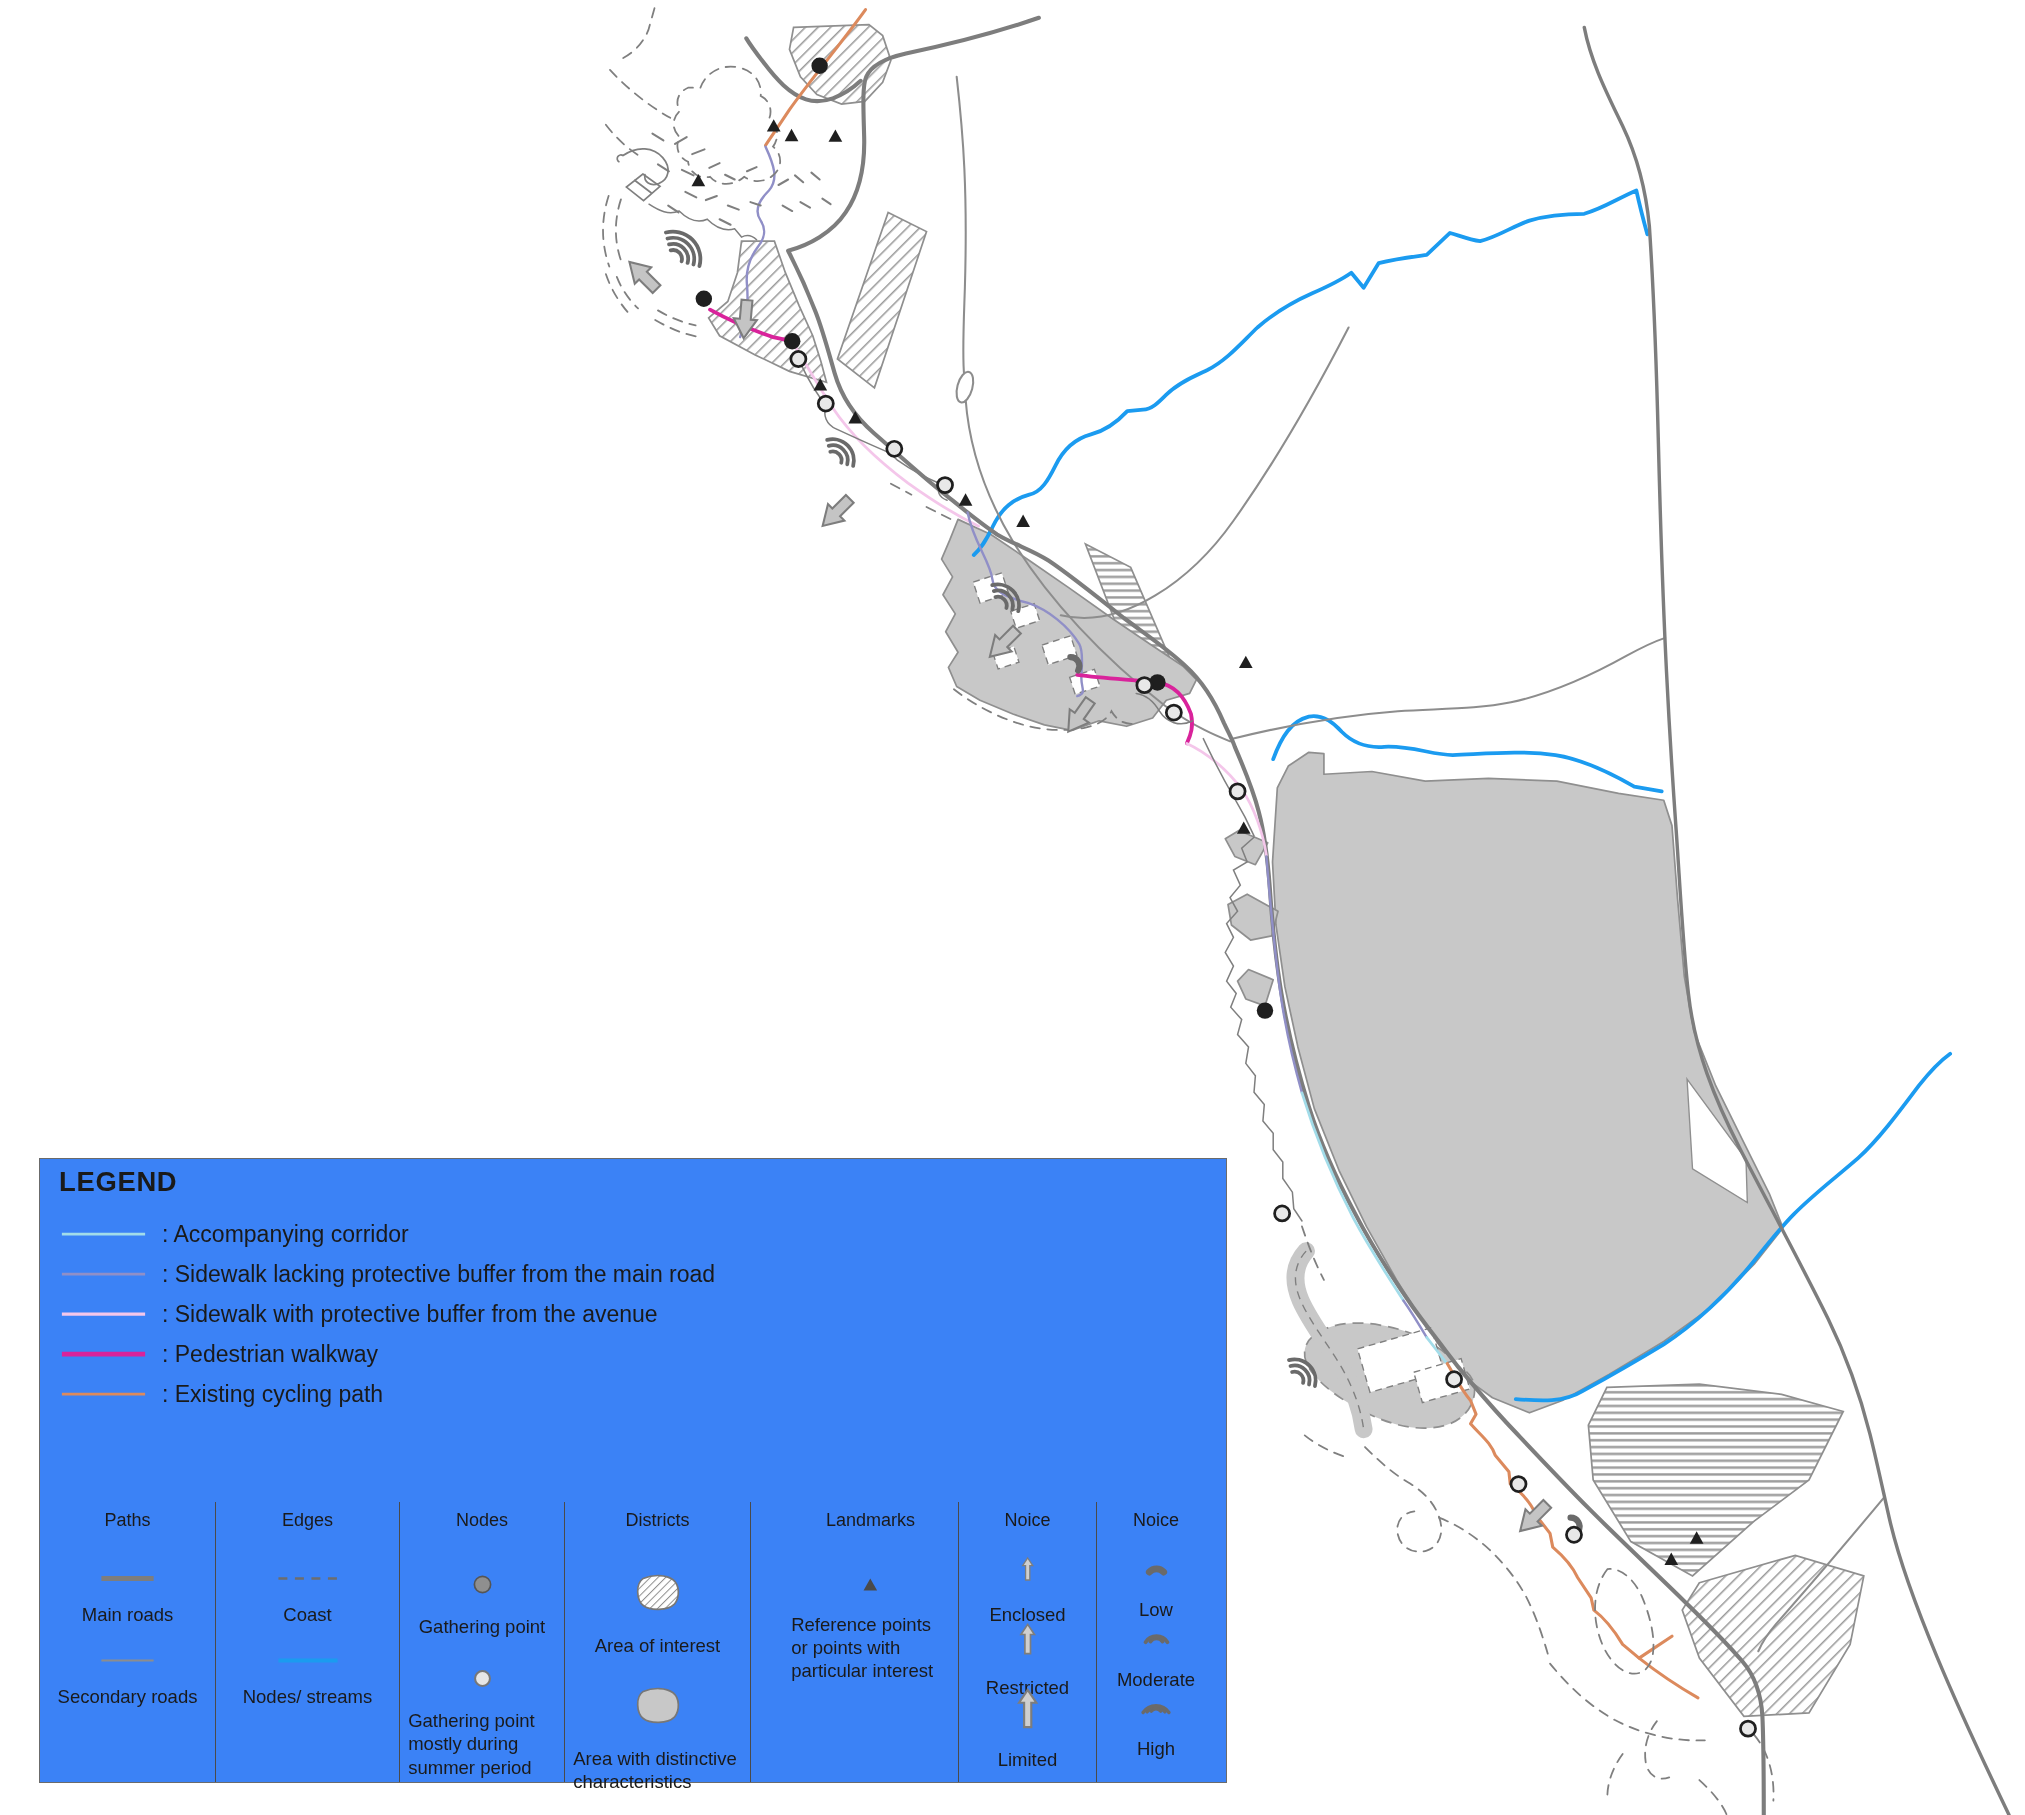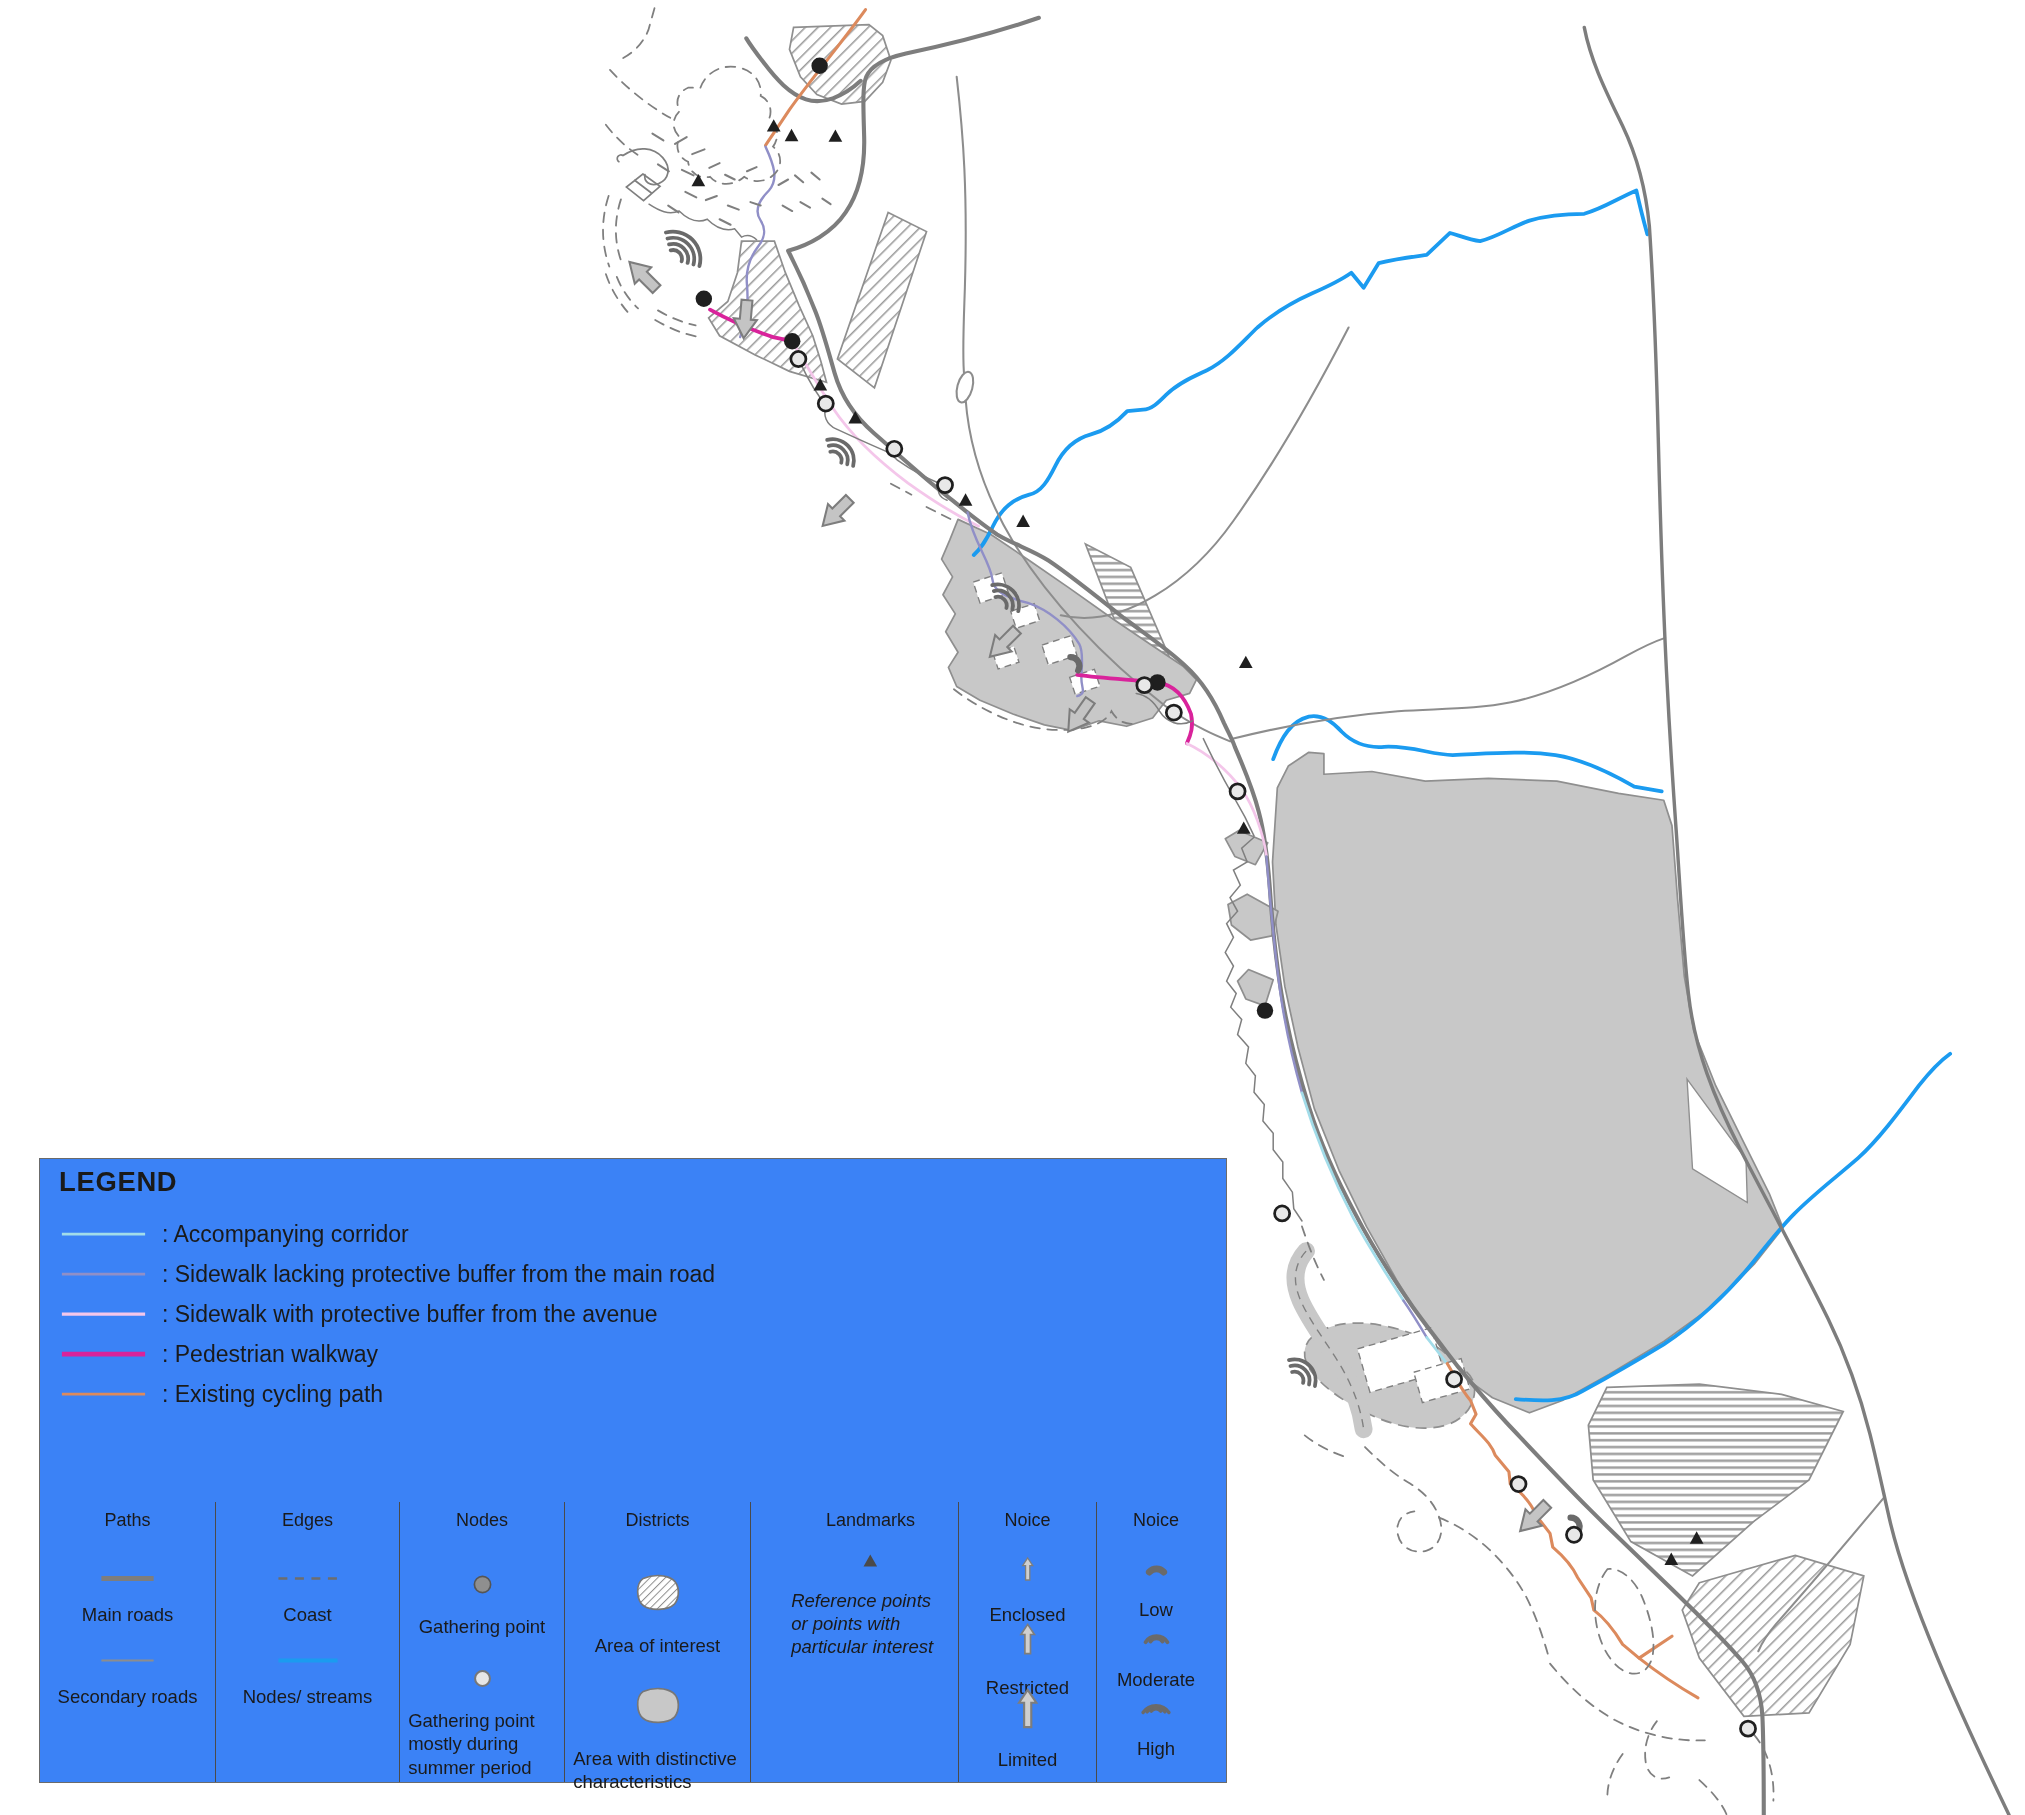--- a/index.html
+++ b/index.html
@@ -19,21 +19,21 @@
   .col{box-sizing:border-box;padding-top:8.2px;}
   .col + .col{border-left:1.4px solid #4a4a4a;}
   .col-h{text-align:center;font-size:18px;margin-bottom:6.9px;}
   .item{display:flex;align-items:center;gap:19px;padding:0 8.2px;box-sizing:border-box;flex-direction:column;}
   .item .ic{flex:0 0 auto;display:flex;align-items:center;justify-content:center;}
   .item .lbl{font-size:18.5px;line-height:1.25;}
   .c-paths{width:175px;}  .c-edges{width:184px;}  .c-nodes{width:165px;}
   .c-districts{width:186px;} .c-landmarks{width:208px;padding-left:32px;} .c-view{width:138px;} .c-noice{width:119px;}
   .mt1{margin-top:42px;} .mt2{margin-top:29px;}
   .c-view .item,.c-noice .item{margin-top:23px;height:44px;}
-  .c-landmarks .item{margin-top:20px;font-style:italic;}
+  .c-landmarks .item{margin-top:44px;}
 </style>
 </head>
 <body>
 
 <svg id="map-svg" width="2025" height="1815" viewBox="0 0 2955 2649">
   <defs>
     <pattern id="hatchD" patternUnits="userSpaceOnUse" width="13" height="13" patternTransform="rotate(45)">
       <rect width="13" height="13" fill="#ffffff"></rect>
       <line x1="0" y1="0" x2="0" y2="13" stroke="#9b9b9b" stroke-width="4.5"></line>
     </pattern>

